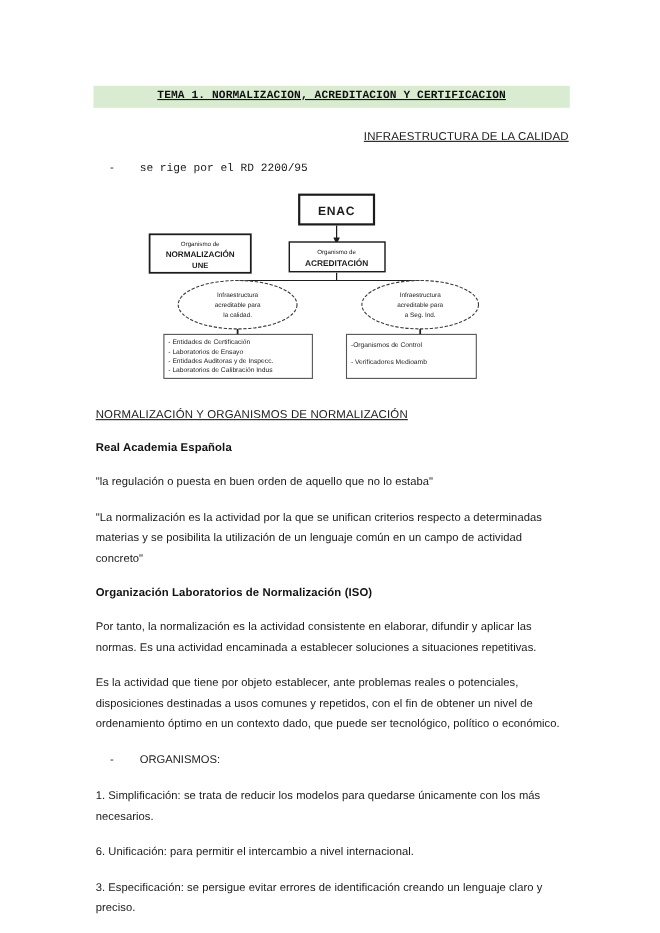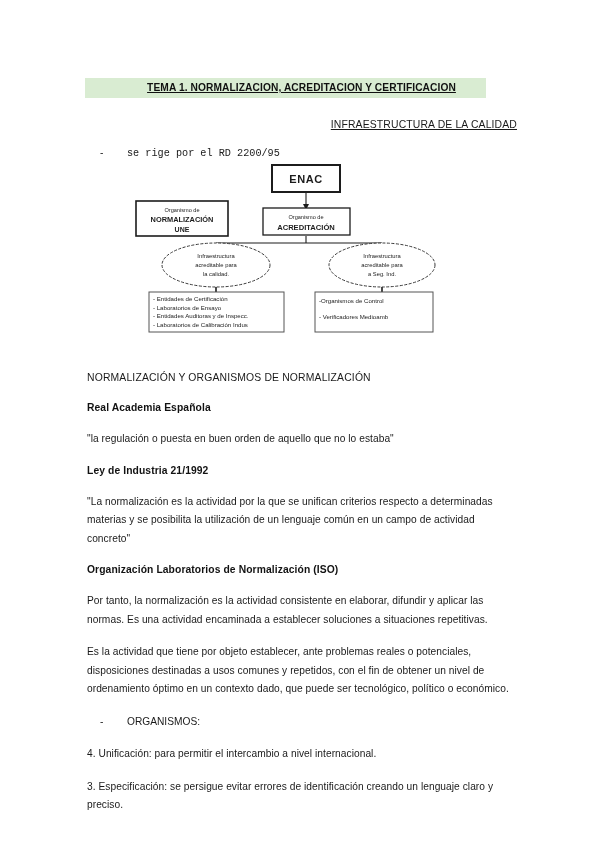--- a/index.html
+++ b/index.html
@@ -22,23 +22,24 @@
     width: 600px;
     height: 848px;
     background: #ffffff;
   }
 
   
   .title-band {
     position: absolute;
     left: 85px;
     top: 78px;
-    width: 401px;
+    width: 433px;
     height: 20px;
     background: #d9ecd2;
+    font-family: Liberation Mono, monospace;
   }
   .title-text {
     position: absolute;
     left: 0;
     top: 0;
     width: 433px;
     height: 20px;
     line-height: 20px;
     text-align: center;
     font-size: 10.2px;
@@ -80,20 +81,21 @@
   }
   .bullet-dash .btxt {
     display: inline-block;
     padding-left: 27px;
     font-family: Liberation Mono, monospace;
   }
 
   .sec-head {
     font-size: 10.4px;
     color: #1a1a1a;
+    text-decoration: underline;
     letter-spacing: 0.15px;
     line-height: 15px;
     margin: 0 0 15px 0;
   }
   .bold-line {
     font-size: 10.3px;
     font-weight: bold;
     color: #121212;
     line-height: 15px;
     margin: 0 0 15px 0;
@@ -115,21 +117,21 @@
     padding-left: 13px;
     position: relative;
   }
   .obj-line .dash { position: absolute; left: 13px; top: 0; }
   .obj-line .btxt { display: inline-block; padding-left: 27px; }
 
   
   .diagram {
     position: absolute;
     left: 132px;
-    top: 160px;
+    top: 172px;
     width: 320px;
     height: 175px;
     text-decoration: underline;
   }
   .dg-svg { display: block; }
   .dg-label {
     font-family: "Liberation Sans", sans-serif;
     fill: #1c1c1c;
   }
 </style>
@@ -220,31 +222,31 @@
     </div>
   </div>
 
   <div class="doc" style="top:370px;">
 
     <div class="sec-head">NORMALIZACIÓN Y ORGANISMOS DE NORMALIZACIÓN</div>
 
     <div class="bold-line">Real Academia Española</div>
     <p class="para">"la regulación o puesta en buen orden de aquello que no lo estaba"</p>
 
-    <div class="bold-line">Ley de Industria 21/1992</div>
     <p class="para">"La normalización es la actividad por la que se unifican criterios respecto a determinadas materias y se posibilita la utilización de un lenguaje común en un campo de actividad concreto"</p>
 
     <div class="bold-line">Organización Laboratorios de Normalización (ISO)</div>
     <p class="para">Por tanto, la normalización es la actividad consistente en elaborar, difundir y aplicar las normas. Es una actividad encaminada a establecer soluciones a situaciones repetitivas.</p>
 
     <p class="para">Es la actividad que tiene por objeto establecer, ante problemas reales o potenciales, disposiciones destinadas a usos comunes y repetidos, con el fin de obtener un nivel de ordenamiento óptimo en un contexto dado, que puede ser tecnológico, político o económico.</p>
 
     <div class="obj-line">
       <span class="dash">-</span>
       <span class="btxt">ORGANISMOS:</span>
     </div>
 
-    <p class="para">4. Unificación: para permitir el intercambio a nivel internacional.</p>
+    <p class="para">1. Simplificación: se trata de reducir los modelos para quedarse únicamente con los más necesarios.</p>
+    <p class="para">6. Unificación: para permitir el intercambio a nivel internacional.</p>
     <p class="para">3. Especificación: se persigue evitar errores de identificación creando un lenguaje claro y preciso.</p>
 
   </div>
 
 </div>
 
 </body></html>

